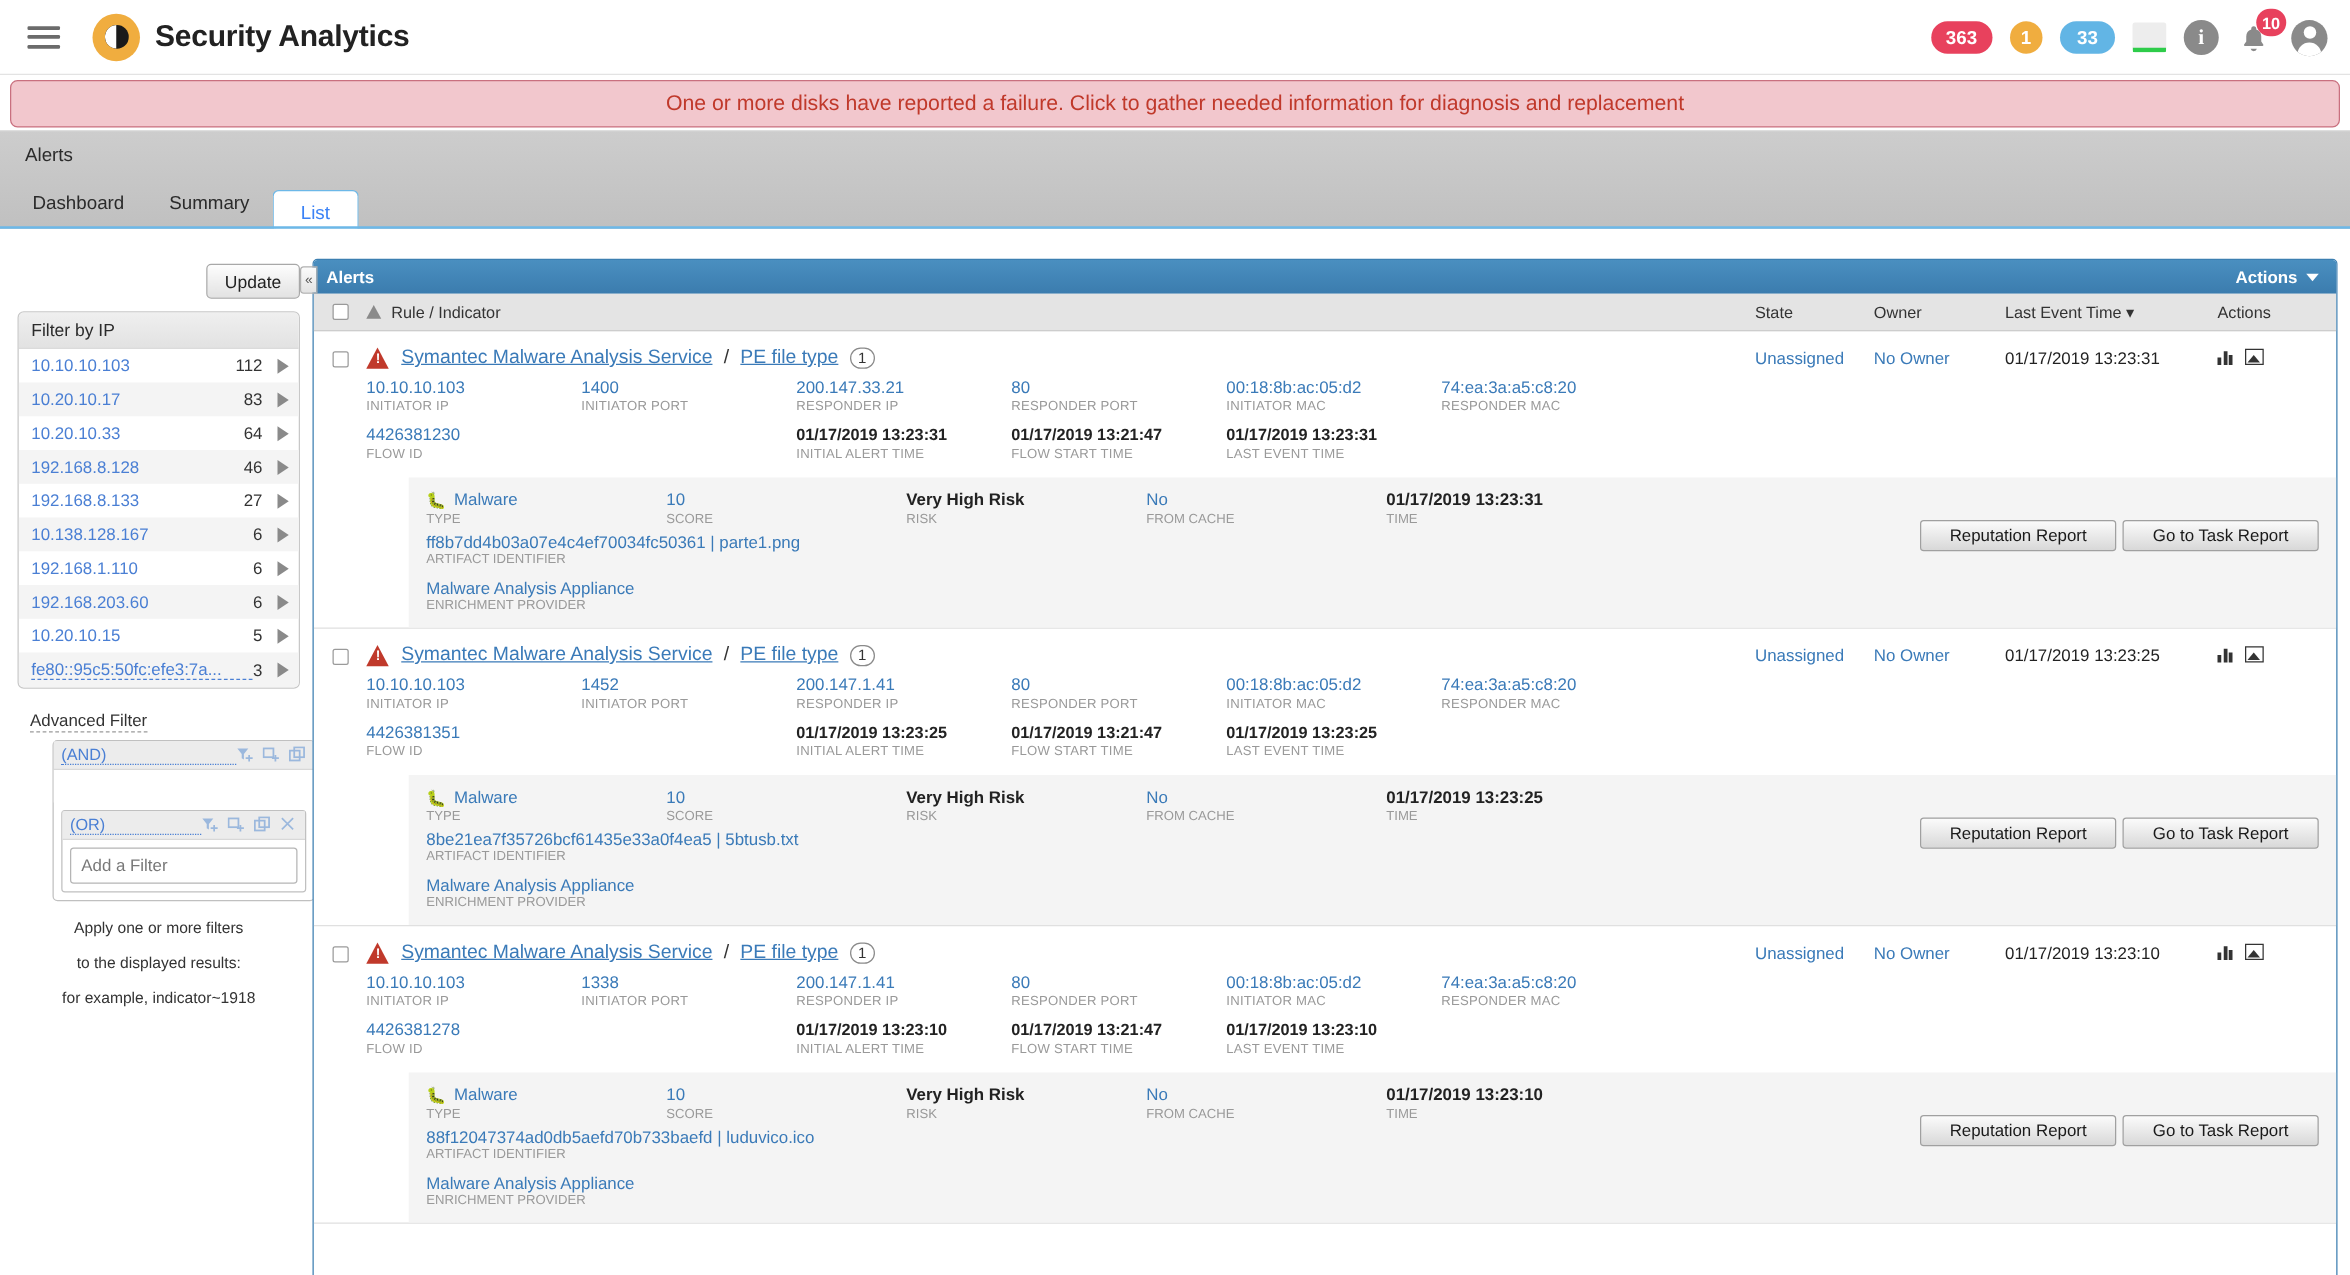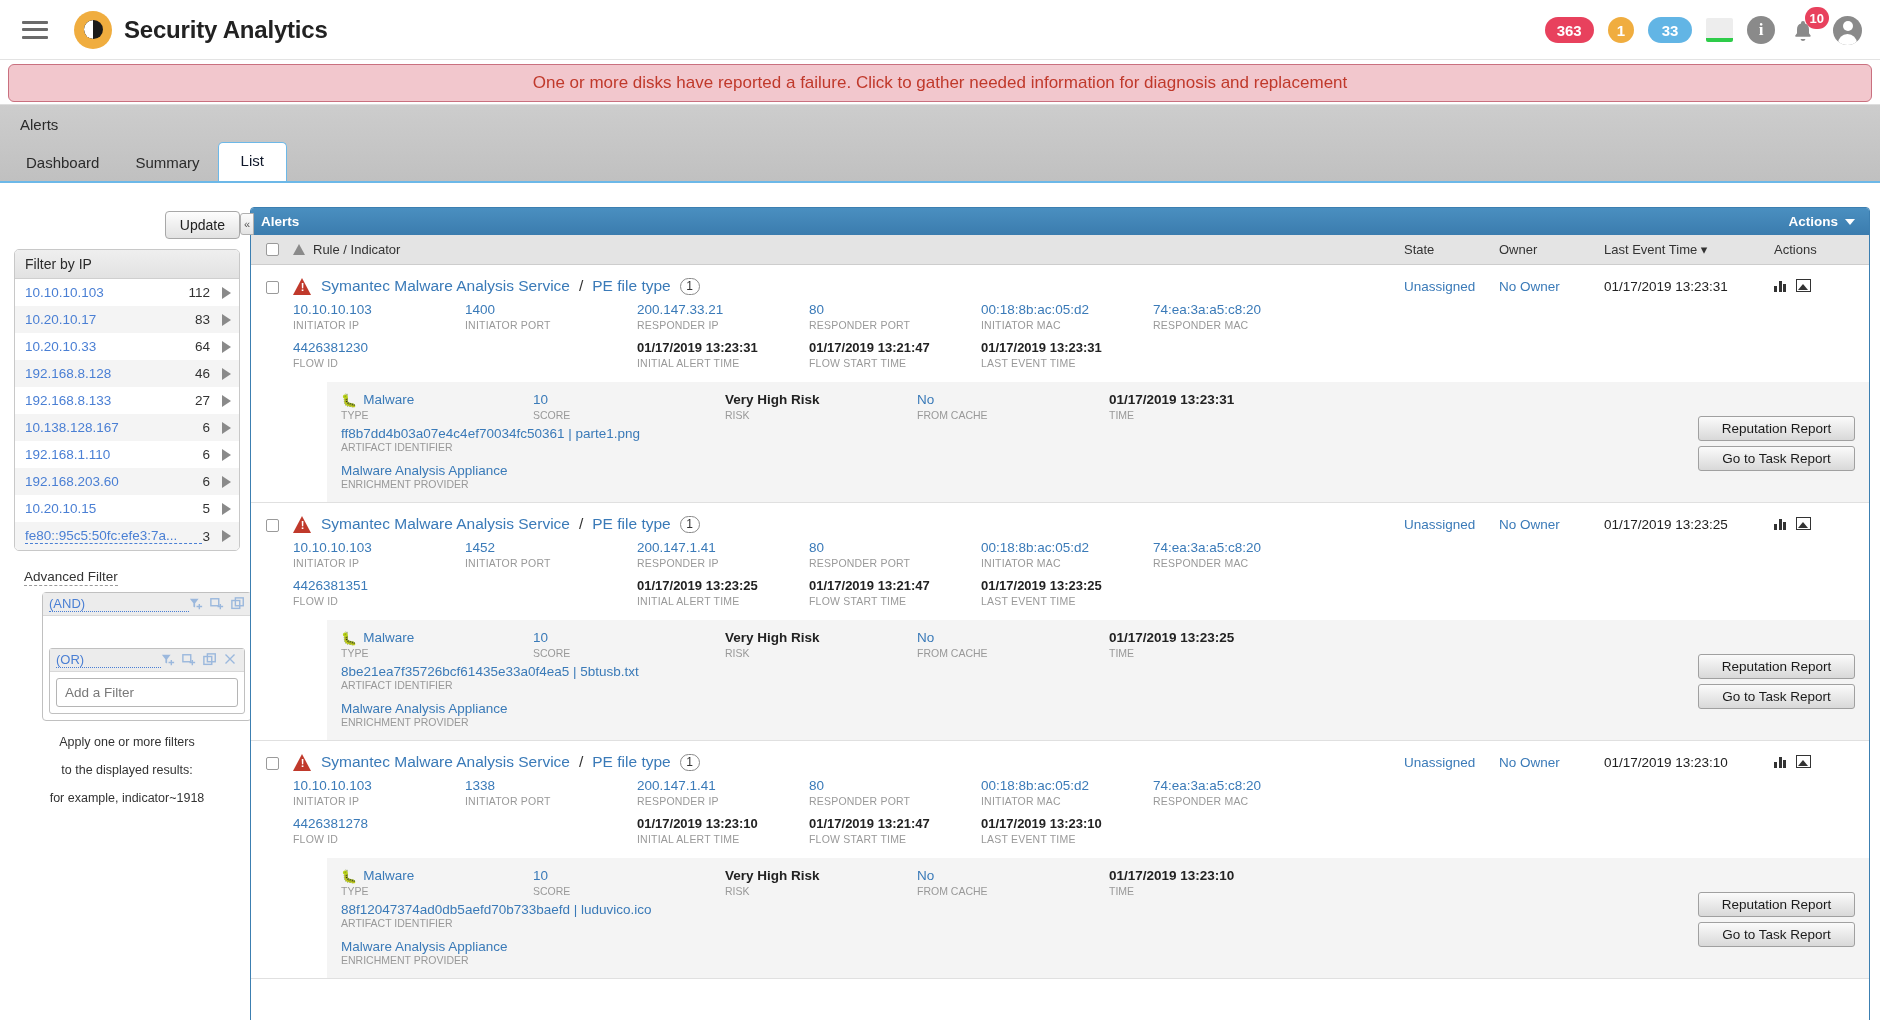--- a/index.html
+++ b/index.html
@@ -105,22 +105,22 @@
     box-shadow: inset 0 1px 0 rgba(255,255,255,.35);
   }
   .crumb { position:absolute; left: 20px; top: 12px; font-size: 15px; color:#2b2b2b; }
   .tabs { position:absolute; left: 8px; bottom: 0; display:flex; align-items:flex-end; height: 42px;}
   .tab {
     font-size: 15px; color: #2b2b2b; padding: 10px 18px 12px 18px;
     cursor: pointer;
   }
   .tab.active {
     background: #fff; border: 1px solid #6cb8e8; border-bottom: none;
-    border-radius: 5px 5px 0 0; color: #0f172a;
-    padding: 9px 22px 14px 22px;
+    border-radius: 5px 5px 0 0; color: #3b82f6;
+    padding: 9px 22px 4px 22px;
   }
   .tabs-underline {
     position: absolute; left: 0; right: 0; bottom: 0; height: 2px; background: #6cb8e8;
   }
 
   
   .main {
     display: flex; height: 838px; background: #fff; padding-top: 24px;
   }
 
@@ -256,21 +256,21 @@
   }
   .warn-tri::before {
     content:""; position:absolute; left:0; top:0;
     width:0;height:0;border-left:9.5px solid transparent;border-right:9.5px solid transparent;
     border-bottom:17px solid #c0392b;
   }
   .warn-tri::after {
     content:"!"; position:absolute; left:0; right:0; top:3px;
     text-align:center; color:#fff; font-size:11px; font-weight:bold; line-height:13px;
   }
-  .rule-a { color:#3a7ab8; font-size:15.5px; }
+  .rule-a { color:#3a7ab8; font-size:15.5px;text-decoration:underline; }
   .rule-sep { color:#333; font-size:15.5px; }
   .rule-badge {
     border:1px solid #8a8a8a; border-radius:9px; min-width:20px; height:17px;
     font-size:12px; color:#333; display:flex; align-items:center; justify-content:center;
     padding: 0 5px;
   }
   .fields { display:flex; flex-wrap:wrap; }
   .f {
     width: 172px; margin-bottom: 8px;
   }
@@ -298,21 +298,21 @@
   }
   .detail-fields { display:flex; }
   .d { width: 192px; }
   .d .v { font-size: 13.5px; color:#3a7ab8; line-height:16px; }
   .d .v.dark { color:#222; font-weight:bold; }
   .d .k { font-size: 10.5px; color:#999; line-height:14px; }
   .bug-line { display:flex; align-items:center; gap:6px; }
   .bug { font-size: 13px; color:#111; line-height:1; }
   .detail-btns {
     position:absolute; right: 14px; top: 34px;
-    display:flex; flex-direction:column; gap:5px;
+    display:flex; gap:5px;
   }
   .rep-btn {
     border:1px solid #a0a0a0; border-radius:3px;
     background: linear-gradient(#fbfbfb,#d8d8d8);
     font-size:13.5px; color:#1a1a1a; padding: 4px 0; width: 157px; text-align:center;
     cursor:pointer;
   }
   .artifact { margin-top: 4px; }
   .enrich { margin-top: 10px; }
 </style>

